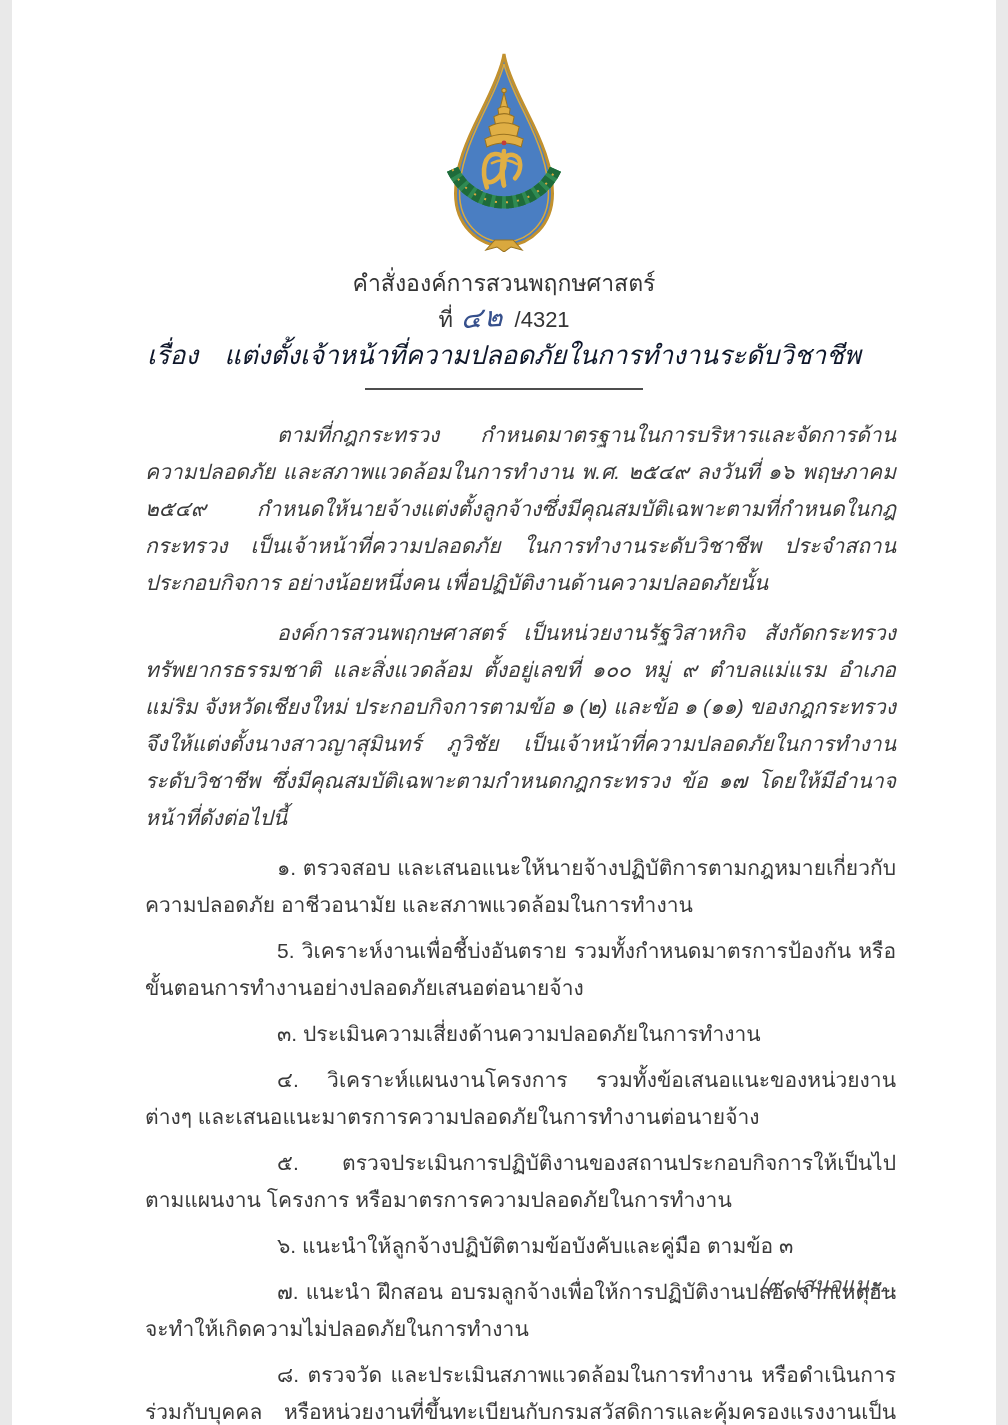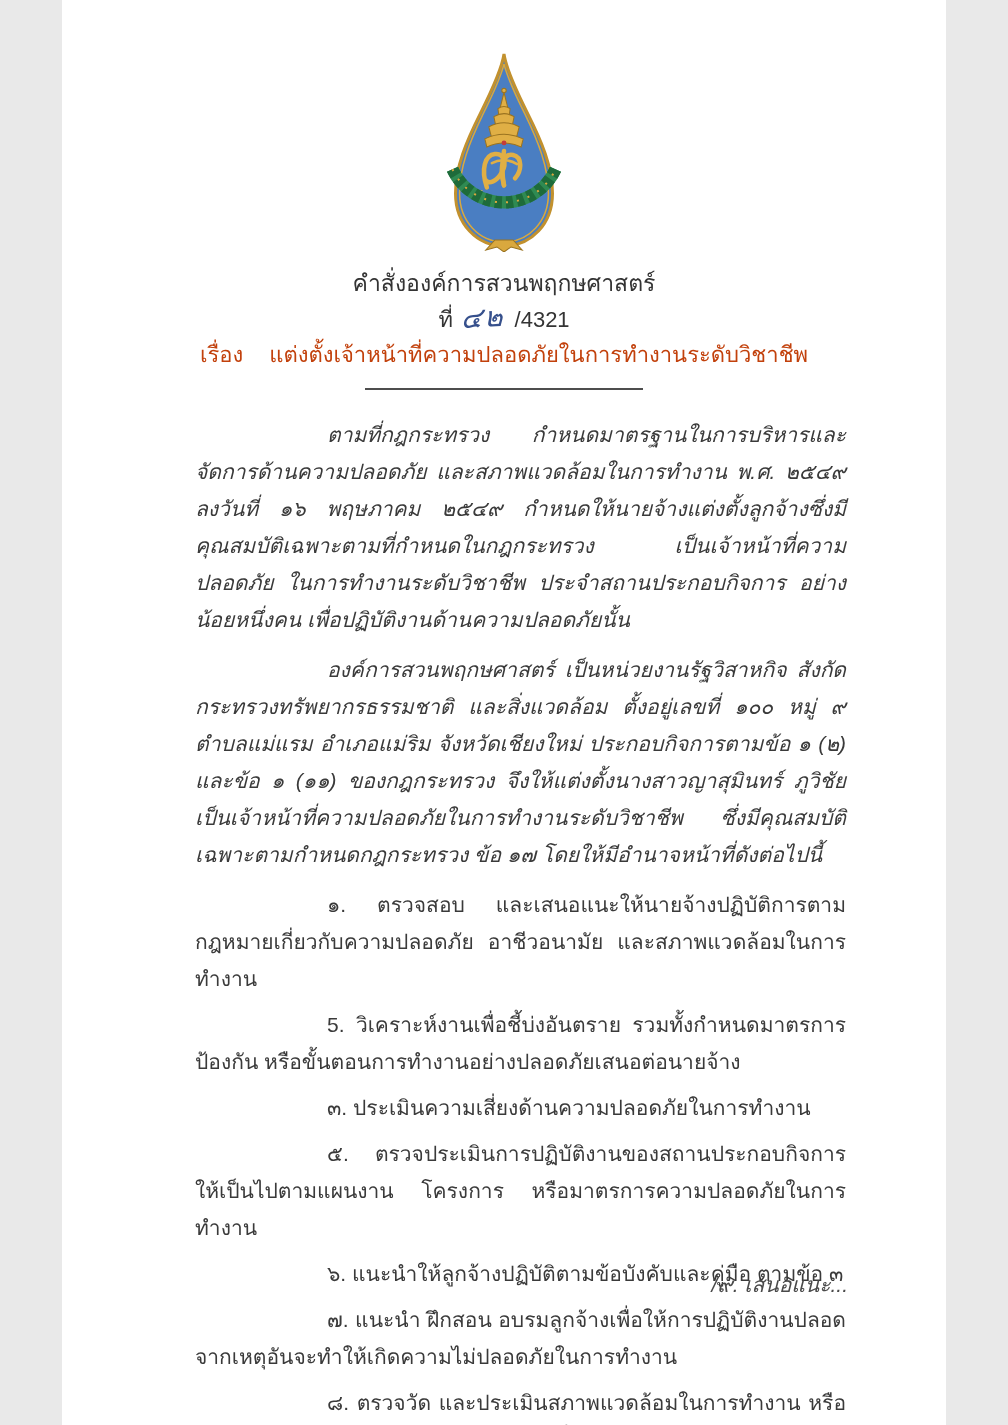--- a/index.html
+++ b/index.html
@@ -1,21 +1,21 @@
 <!DOCTYPE html>
 <html lang="th"><head>
 <meta charset="utf-8">
 <style>
   * { margin: 0; padding: 0; box-sizing: border-box; }
   html, body { background: #e9e9e9; }
   body { font-family: "Liberation Sans", "DejaVu Sans", sans-serif; }
 
   .page {
     position: relative;
-    width: 884px;
+    width: 984px;
     height: 1425px;
     margin: 0 auto;
     background: #ffffff;
     color: #3a3a3a;
     overflow: hidden;
   }
 
   
   .header { text-align: center; padding-top: 50px; }
   .emblem-wrap { display: inline-block; width: 152px; height: 202px; }
@@ -34,23 +34,24 @@
   .handwritten {
     display: inline-block;
     font-size: 28px;
     color: #36508c;
     transform: rotate(-3deg) skewX(-4deg);
     margin: 0 10px 0 8px;
     font-style: italic;
     letter-spacing: 2px;
   }
   .subject-line {
-    font-size: 22px;
+    font-size: 26px;
     line-height: 34px;
-    color: #c2410c;
+    color: #0f172a;
+    font-style: italic;
   }
   .subject-label { margin-right: 26px; }
   .header-divider {
     width: 278px;
     border: none;
     border-top: 2px solid #4e4e4e;
     margin: 16px auto 0 auto;
   }
 
   
@@ -132,20 +133,21 @@
     <hr class="header-divider">
   </div>
 
   <div class="content">
     <p class="para">ตามที่กฎกระทรวง กำหนดมาตรฐานในการบริหารและจัดการด้านความปลอดภัย และสภาพแวดล้อมในการทำงาน พ.ศ. ๒๕๔๙ ลงวันที่ ๑๖ พฤษภาคม ๒๕๔๙ กำหนดให้นายจ้างแต่งตั้งลูกจ้างซึ่งมีคุณสมบัติเฉพาะตามที่กำหนดในกฎกระทรวง เป็นเจ้าหน้าที่ความปลอดภัย ในการทำงานระดับวิชาชีพ ประจำสถานประกอบกิจการ อย่างน้อยหนึ่งคน เพื่อปฏิบัติงานด้านความปลอดภัยนั้น</p>
     <p class="para">องค์การสวนพฤกษศาสตร์ เป็นหน่วยงานรัฐวิสาหกิจ สังกัดกระทรวงทรัพยากรธรรมชาติ และสิ่งแวดล้อม ตั้งอยู่เลขที่ ๑๐๐ หมู่ ๙ ตำบลแม่แรม อำเภอแม่ริม จังหวัดเชียงใหม่ ประกอบกิจการตามข้อ ๑ (๒) และข้อ ๑ (๑๑) ของกฎกระทรวง จึงให้แต่งตั้งนางสาวญาสุมินทร์ ภูวิชัย เป็นเจ้าหน้าที่ความปลอดภัยในการทำงานระดับวิชาชีพ ซึ่งมีคุณสมบัติเฉพาะตามกำหนดกฎกระทรวง ข้อ ๑๗ โดยให้มีอำนาจหน้าที่ดังต่อไปนี้</p>
 
     <p class="item">๑. ตรวจสอบ และเสนอแนะให้นายจ้างปฏิบัติการตามกฎหมายเกี่ยวกับความปลอดภัย อาชีวอนามัย และสภาพแวดล้อมในการทำงาน</p>
     <p class="item">5. วิเคราะห์งานเพื่อชี้บ่งอันตราย รวมทั้งกำหนดมาตรการป้องกัน หรือขั้นตอนการทำงานอย่างปลอดภัยเสนอต่อนายจ้าง</p>
     <p class="item">๓. ประเมินความเสี่ยงด้านความปลอดภัยในการทำงาน</p>
+    <p class="item">๔. วิเคราะห์แผนงานโครงการ รวมทั้งข้อเสนอแนะของหน่วยงานต่างๆ และเสนอแนะมาตรการความปลอดภัยในการทำงานต่อนายจ้าง</p>
     <p class="item">๕. ตรวจประเมินการปฏิบัติงานของสถานประกอบกิจการให้เป็นไปตามแผนงาน โครงการ หรือมาตรการความปลอดภัยในการทำงาน</p>
     <p class="item">๖. แนะนำให้ลูกจ้างปฏิบัติตามข้อบังคับและคู่มือ ตามข้อ ๓</p>
     <p class="item">๗. แนะนำ ฝึกสอน อบรมลูกจ้างเพื่อให้การปฏิบัติงานปลอดจากเหตุอันจะทำให้เกิดความไม่ปลอดภัยในการทำงาน</p>
     <p class="item">๘. ตรวจวัด และประเมินสภาพแวดล้อมในการทำงาน หรือดำเนินการร่วมกับบุคคล หรือหน่วยงานที่ขึ้นทะเบียนกับกรมสวัสดิการและคุ้มครองแรงงานเป็นผู้รับรอง หรือตรวจสอบเอกสารหลักฐาน รายงานในการตรวจสอบสภาพแวดล้อมในการทำงานภายในสถานประกอบกิจการ</p>
   </div>
 
   <div class="footer-note">/๙. เสนอแนะ...</div>
 
 </div>
 

